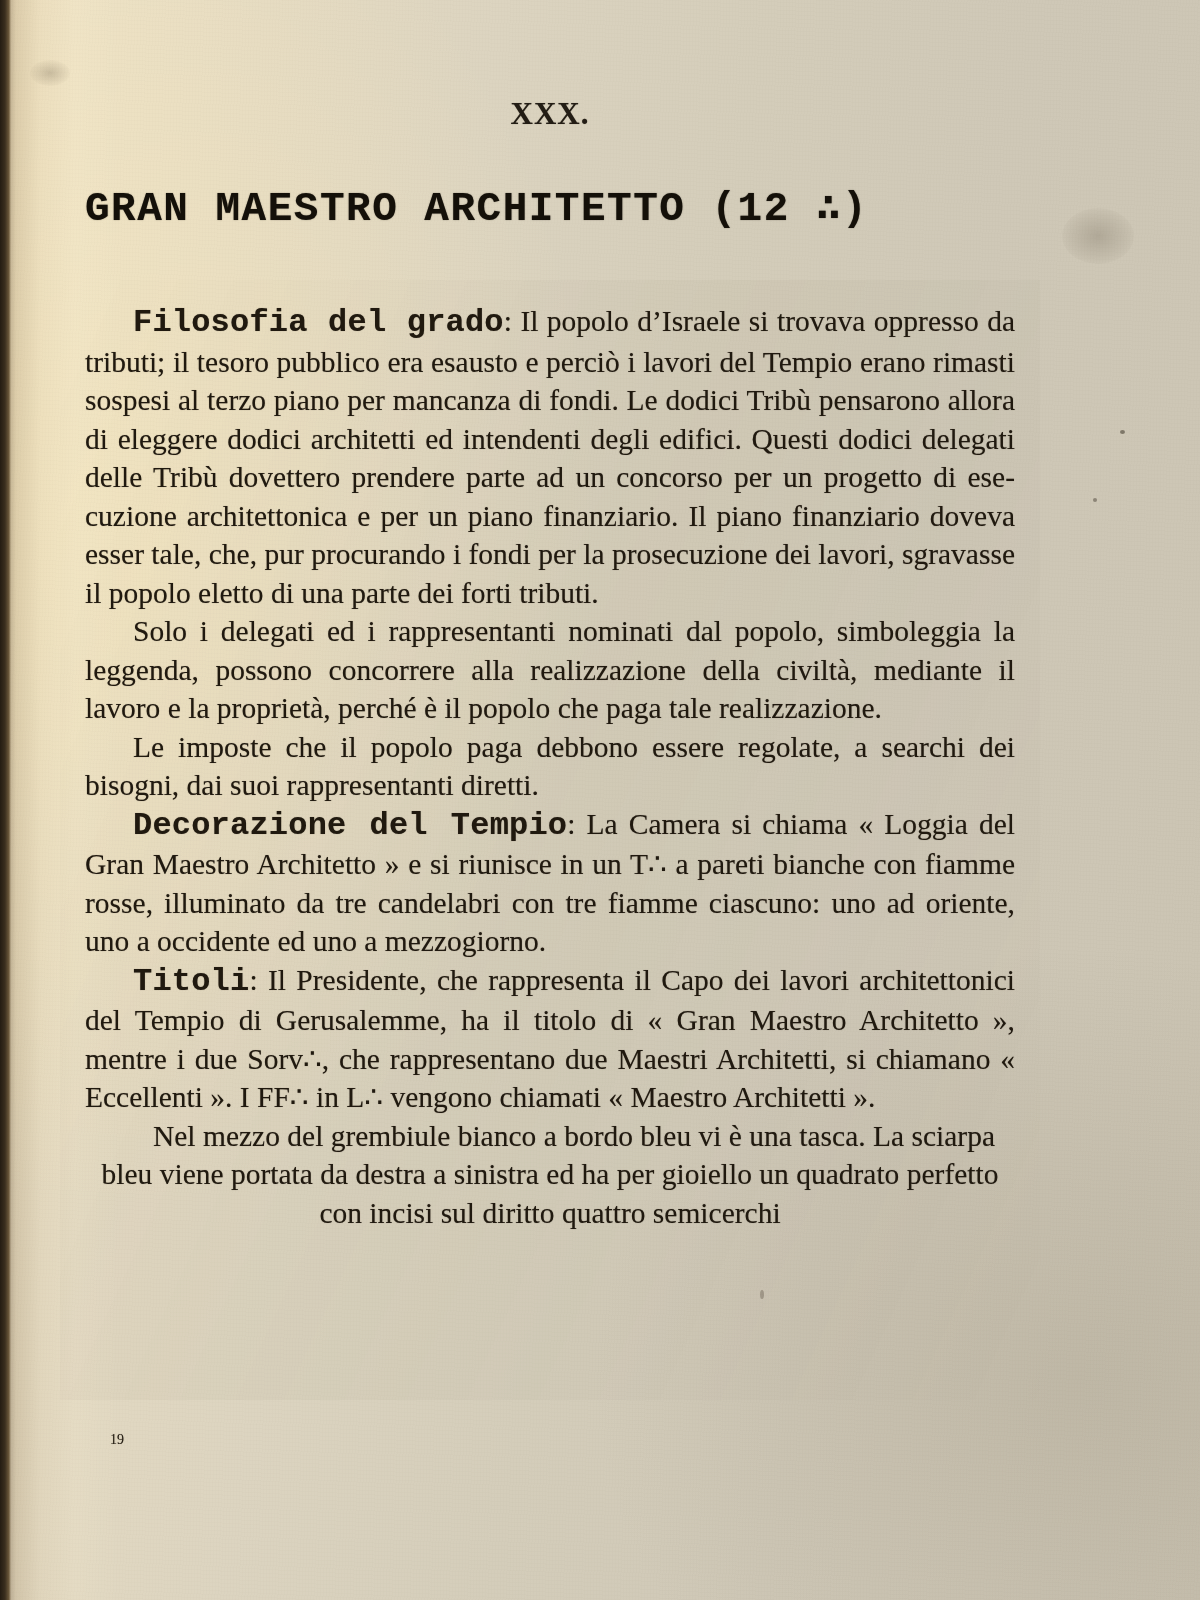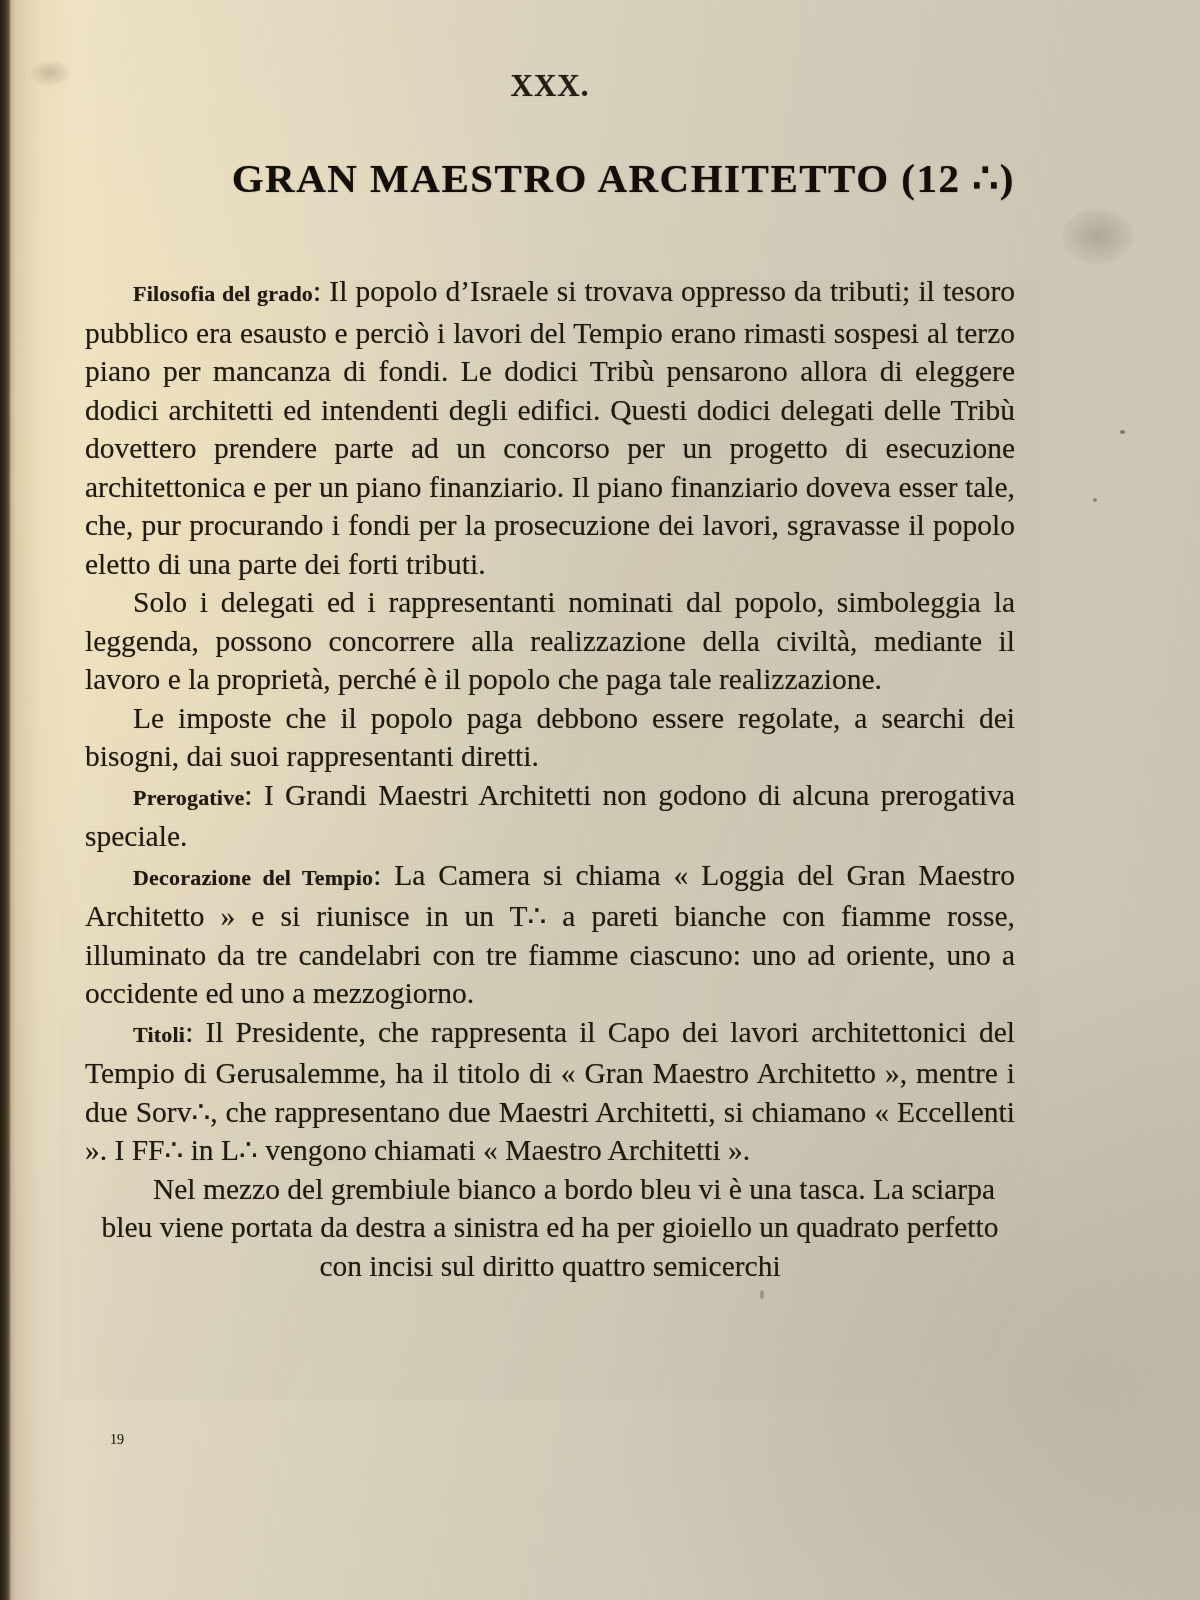--- a/index.html
+++ b/index.html
@@ -98,28 +98,28 @@
     top: 0;
     width: 930px;
     height: 1600px;
   }
 
   #chapter-number {
     text-align: center;
     font-size: 31px;
     letter-spacing: 1px;
     font-weight: 700;
-    margin-top: 68px;
+    margin-top: 96px;
     color: #231d15;
     text-shadow: 0 0 1px rgba(40,32,22,0.40);
   }
 
   #chapter-title {
-    text-align: right;
-    font-family: Liberation Serif, serif;
+    text-align: left;
+    font-family: Liberation Mono, monospace;
     font-size: 41px;
     font-weight: 700;
     letter-spacing: 1.5px;
     margin-top: 50px;
     color: #141009;
     text-shadow: 0 0 1.2px rgba(25,20,12,0.55);
   }
 
   #body-text {
     margin-top: 70px;
@@ -133,23 +133,23 @@
   }
 
   #body-text p {
     margin: 0;
     text-indent: 48px;
   }
 
   #body-text p:last-child { text-align: center; }
 
   .run-in {
-    font-family: Liberation Serif, serif;
+    font-family: Liberation Mono, monospace;
     font-weight: 700;
-    font-size: 22px;
+    font-size: 32px;
     letter-spacing: 0.2px;
   }
 
   #page-number {
     position: absolute;
     left: 110px;
     top: 1432px;
     font-size: 14px;
     color: #241d13;
     text-shadow: 0 0 0.8px rgba(34,26,16,0.4);
@@ -189,21 +189,20 @@
 
     <div id="chapter-number">XXX.</div>
 
     <h1 id="chapter-title">GRAN MAESTRO ARCHITETTO (12 ∴)</h1>
 
     <div id="body-text">
 
     <p><span class="run-in">Filosofia del grado</span><span>: Il popolo d’Israele si trovava oppresso da tributi; il tesoro pubblico era esausto e perciò i lavori del Tempio erano rimasti sospesi al terzo piano per mancanza di fondi. Le dodici Tribù pensarono allora di eleggere dodici archi­tetti ed intendenti degli edifici. Questi dodici delegati delle Tribù dovettero prendere parte ad un concorso per un progetto di ese­cuzione architettonica e per un piano finanziario. Il piano finan­ziario doveva esser tale, che, pur procurando i fondi per la pro­secuzione dei lavori, sgravasse il popolo eletto di una parte dei forti tributi.</span></p>
         <p><span>Solo i delegati ed i rappresentanti nominati dal popolo, sim­boleggia la leggenda, possono concorrere alla realizzazione della civiltà, mediante il lavoro e la proprietà, perché è il popolo che paga tale realizzazione.</span></p>
         <p><span>Le imposte che il popolo paga debbono essere regolate, a se­archi dei bisogni, dai suoi rappresentanti diretti.</span></p>
-        <p><span class="run-in">Prerogative</span><span>: I Grandi Maestri Architetti non godono di alcu­na prerogativa speciale.</span></p>
         <p><span class="run-in">Decorazione del Tempio</span><span>: La Camera si chiama « Loggia del Gran Maestro Architetto » e si riunisce in un T∴ a pareti bianche con fiamme rosse, illuminato da tre candelabri con tre fiamme ciascuno: uno ad oriente, uno a occidente ed uno a mezzogiorno.</span></p>
         <p><span class="run-in">Titoli</span><span>: Il Presidente, che rappresenta il Capo dei lavori archi­tettonici del Tempio di Gerusalemme, ha il titolo di « Gran Mae­stro Architetto », mentre i due Sorv∴, che rappresentano due Maestri Architetti, si chiamano « Eccellenti ». I FF∴ in L∴ vengono chiamati « Maestro Architetti ».</span></p>
         <p><span>Nel mezzo del grembiule bianco a bordo bleu vi è una tasca. La sciarpa bleu viene portata da destra a sinistra ed ha per gioiel­lo un quadrato perfetto con incisi sul diritto quattro semicerchi</span></p>
       </div>
 
   </div>
 
   <div id="ink-unevenness"></div>
 
   <div id="page-number">19</div>

